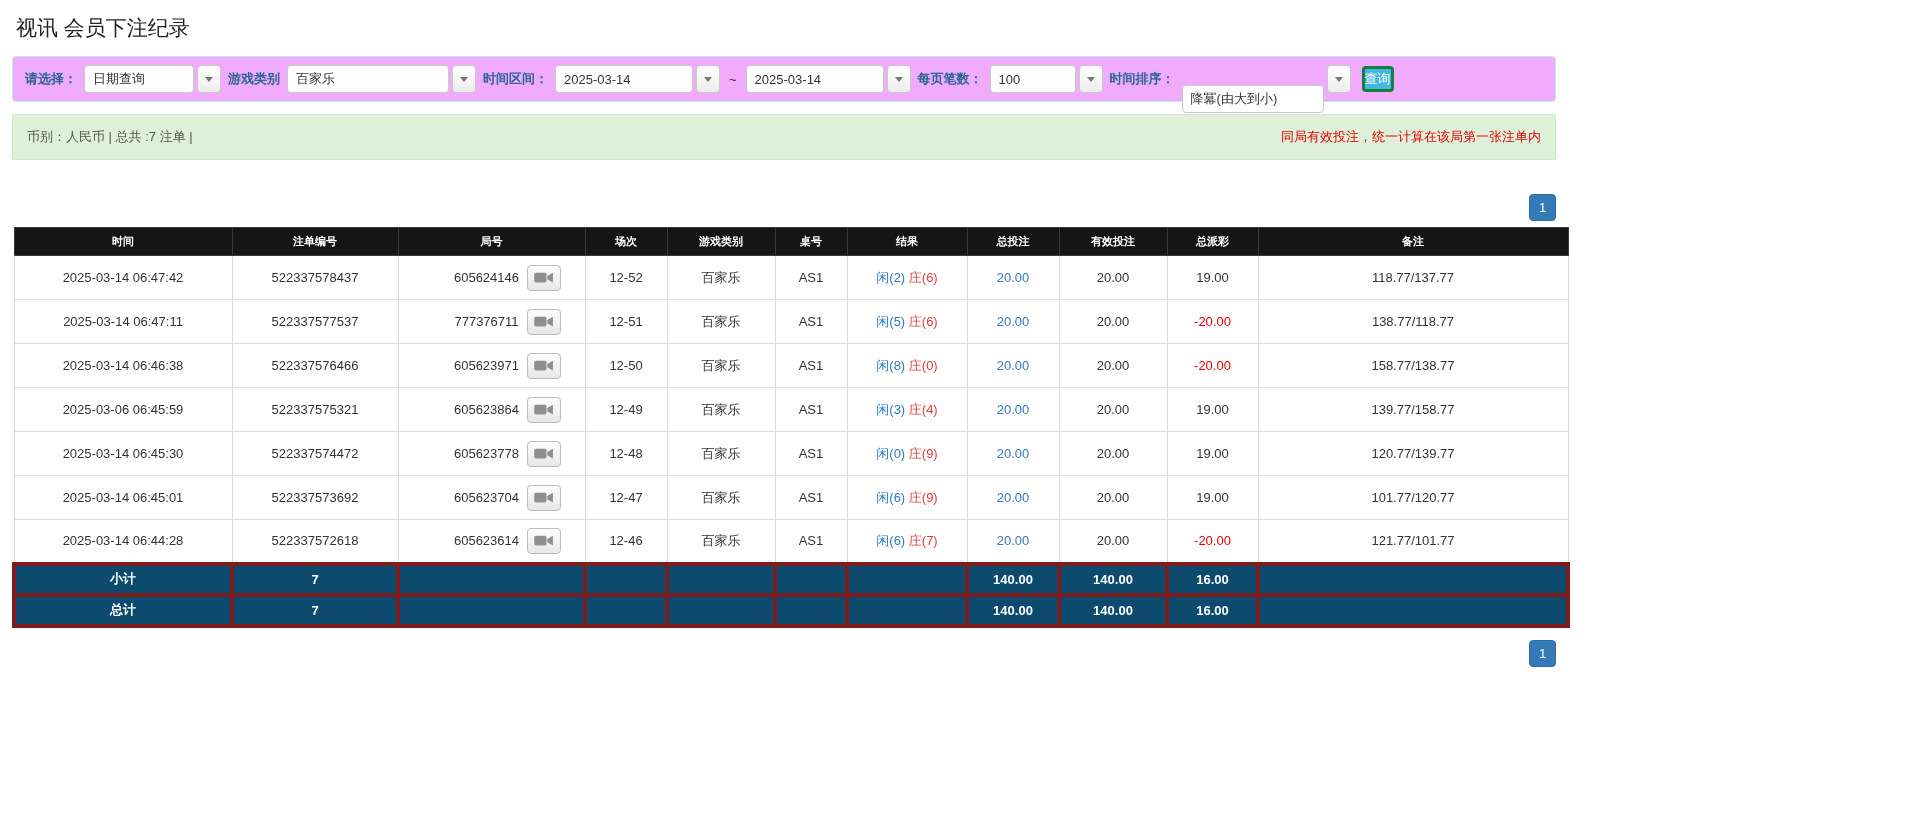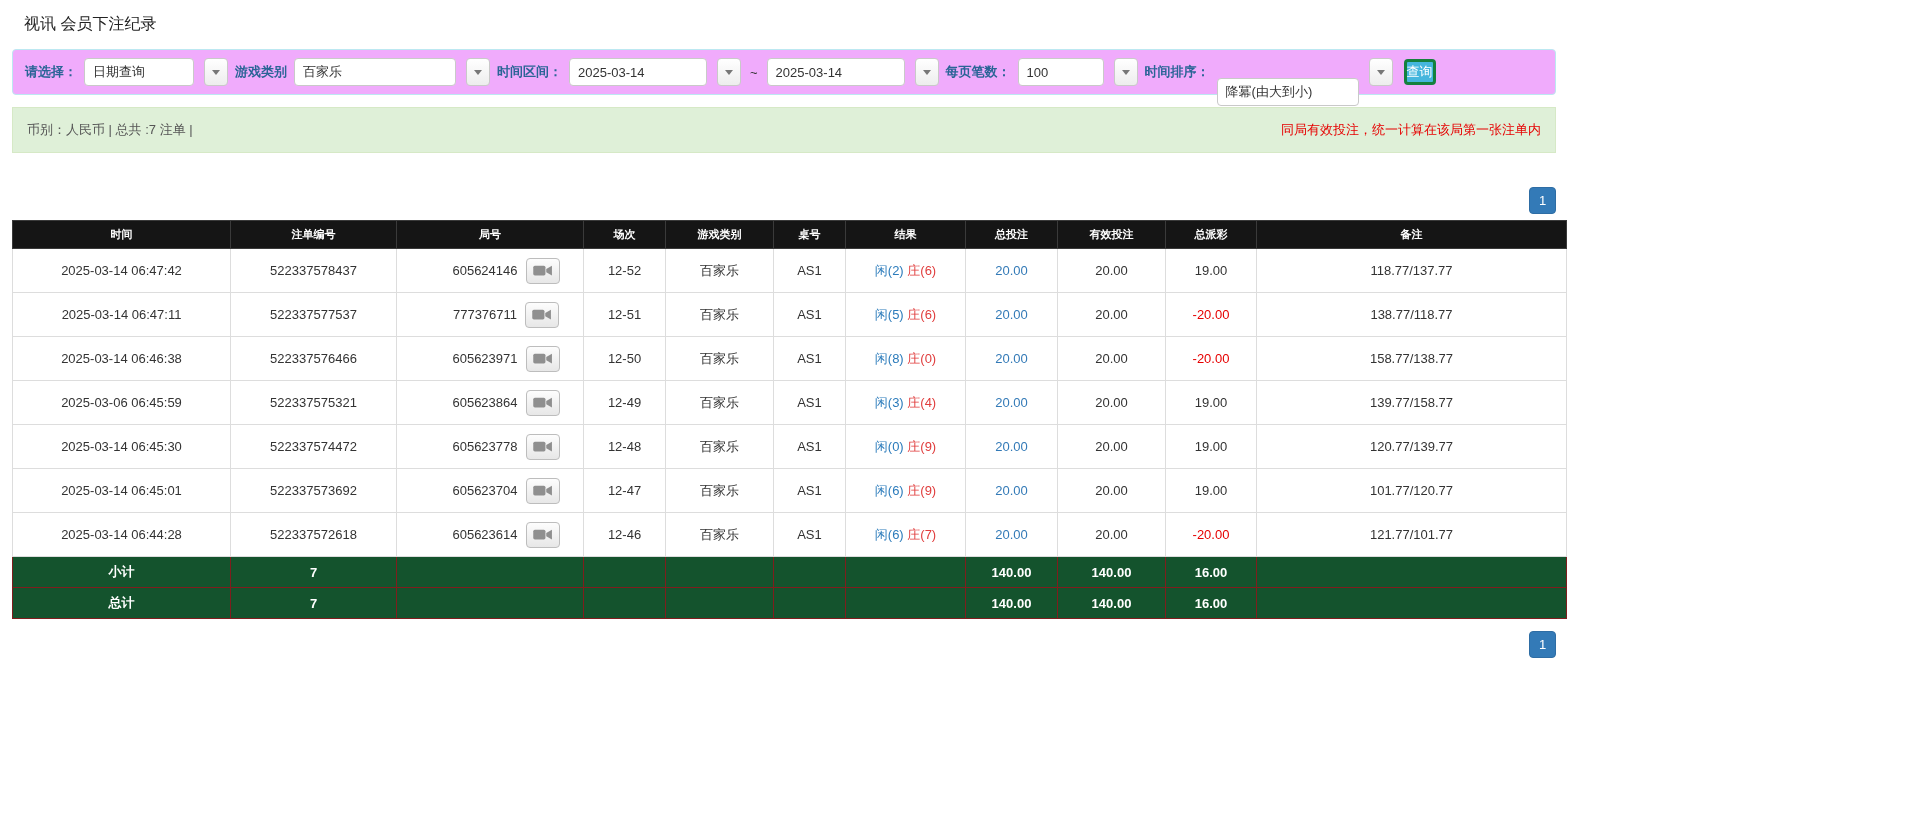--- a/index.html
+++ b/index.html
@@ -7,39 +7,39 @@
   body {
     font-family: "Liberation Sans", "DejaVu Sans", sans-serif;
     font-size: 13px;
     color: #333;
     min-width: 1908px;
     min-height: 813px;
   }
   .page { width: 1556px; padding: 10px 0 0 12px; }
 
   .page-title {
-    font-size: 16px;
+    font-size: 21px;
     font-weight: 500;
     color: #222;
-    margin: 4px 0 14px 12px;
+    margin: 4px 0 14px 4px;
   }
 
   
   .filter-bar {
     background: #f0abfc;
     border: 1px solid #bce8f1;
     border-radius: 4px;
     padding: 8px 12px;
     display: flex;
     align-items: center;
     gap: 7px;
     height: 46px;
   }
   .filter-label { color: #2a6496; font-weight: bold; white-space: nowrap; }
-  .combo { display: inline-flex; align-items: center; gap: 10px; }
+  .combo { display: inline-flex; align-items: center; gap: 3px; }
   .combo input {
     height: 28px;
     border: 1px solid #c9c9c9;
     border-radius: 4px;
     background: #fff;
     padding: 0 8px;
     font-size: 13px;
     color: #333;
     font-family: inherit;
   }
@@ -131,25 +131,25 @@
     background: linear-gradient(#fdfdfd, #e7e7e7);
     cursor: pointer;
     vertical-align: middle;
     margin-left: 8px;
     display: inline-flex; align-items: center; justify-content: center;
   }
   .video-btn svg { fill: #8f8f8f; }
   .round-id { vertical-align: middle; margin-left: 32px; }
 
   tfoot td {
-    background: #14532d;
+    background: #0c4a6e;
     color: #fff;
     font-weight: bold;
     height: 31px;
-    border: 1px solid #7f1d1d;
+    border: 4px solid #7f1d1d;
   }
 </style>
 </head>
 <body>
 
 <div class="page">
 
   <h1 class="page-title">视讯 会员下注纪录</h1>
 
   <div class="filter-bar">

